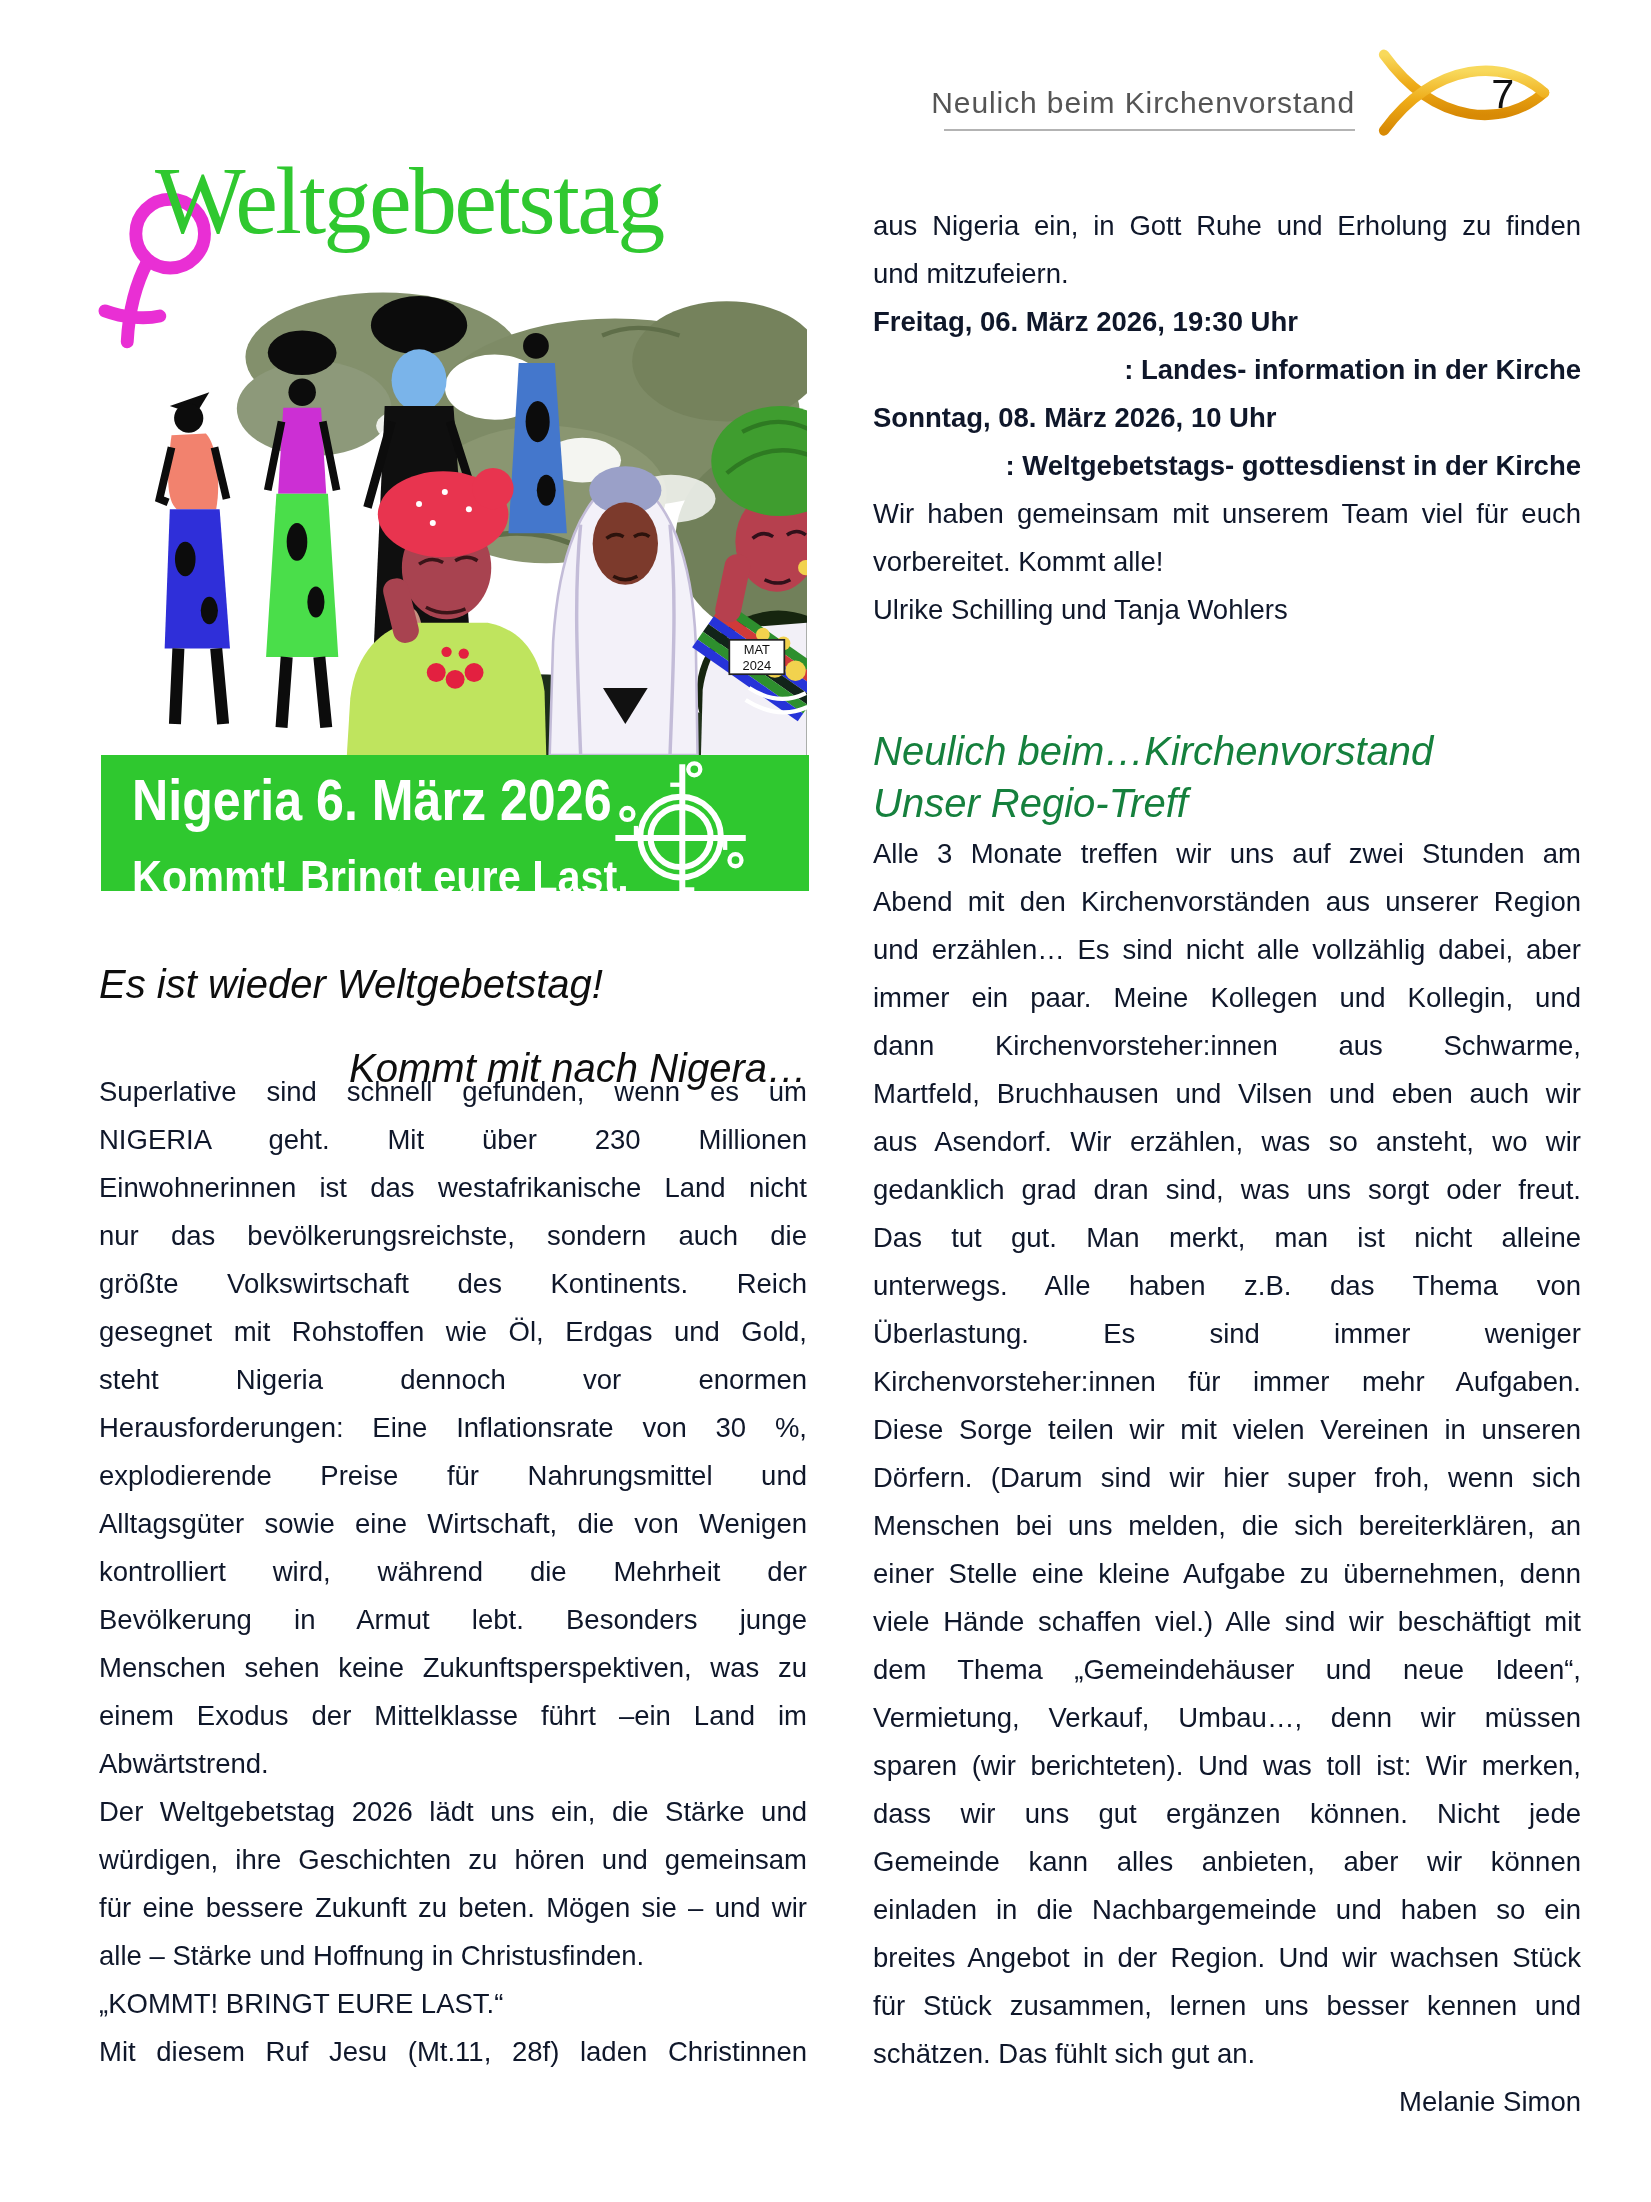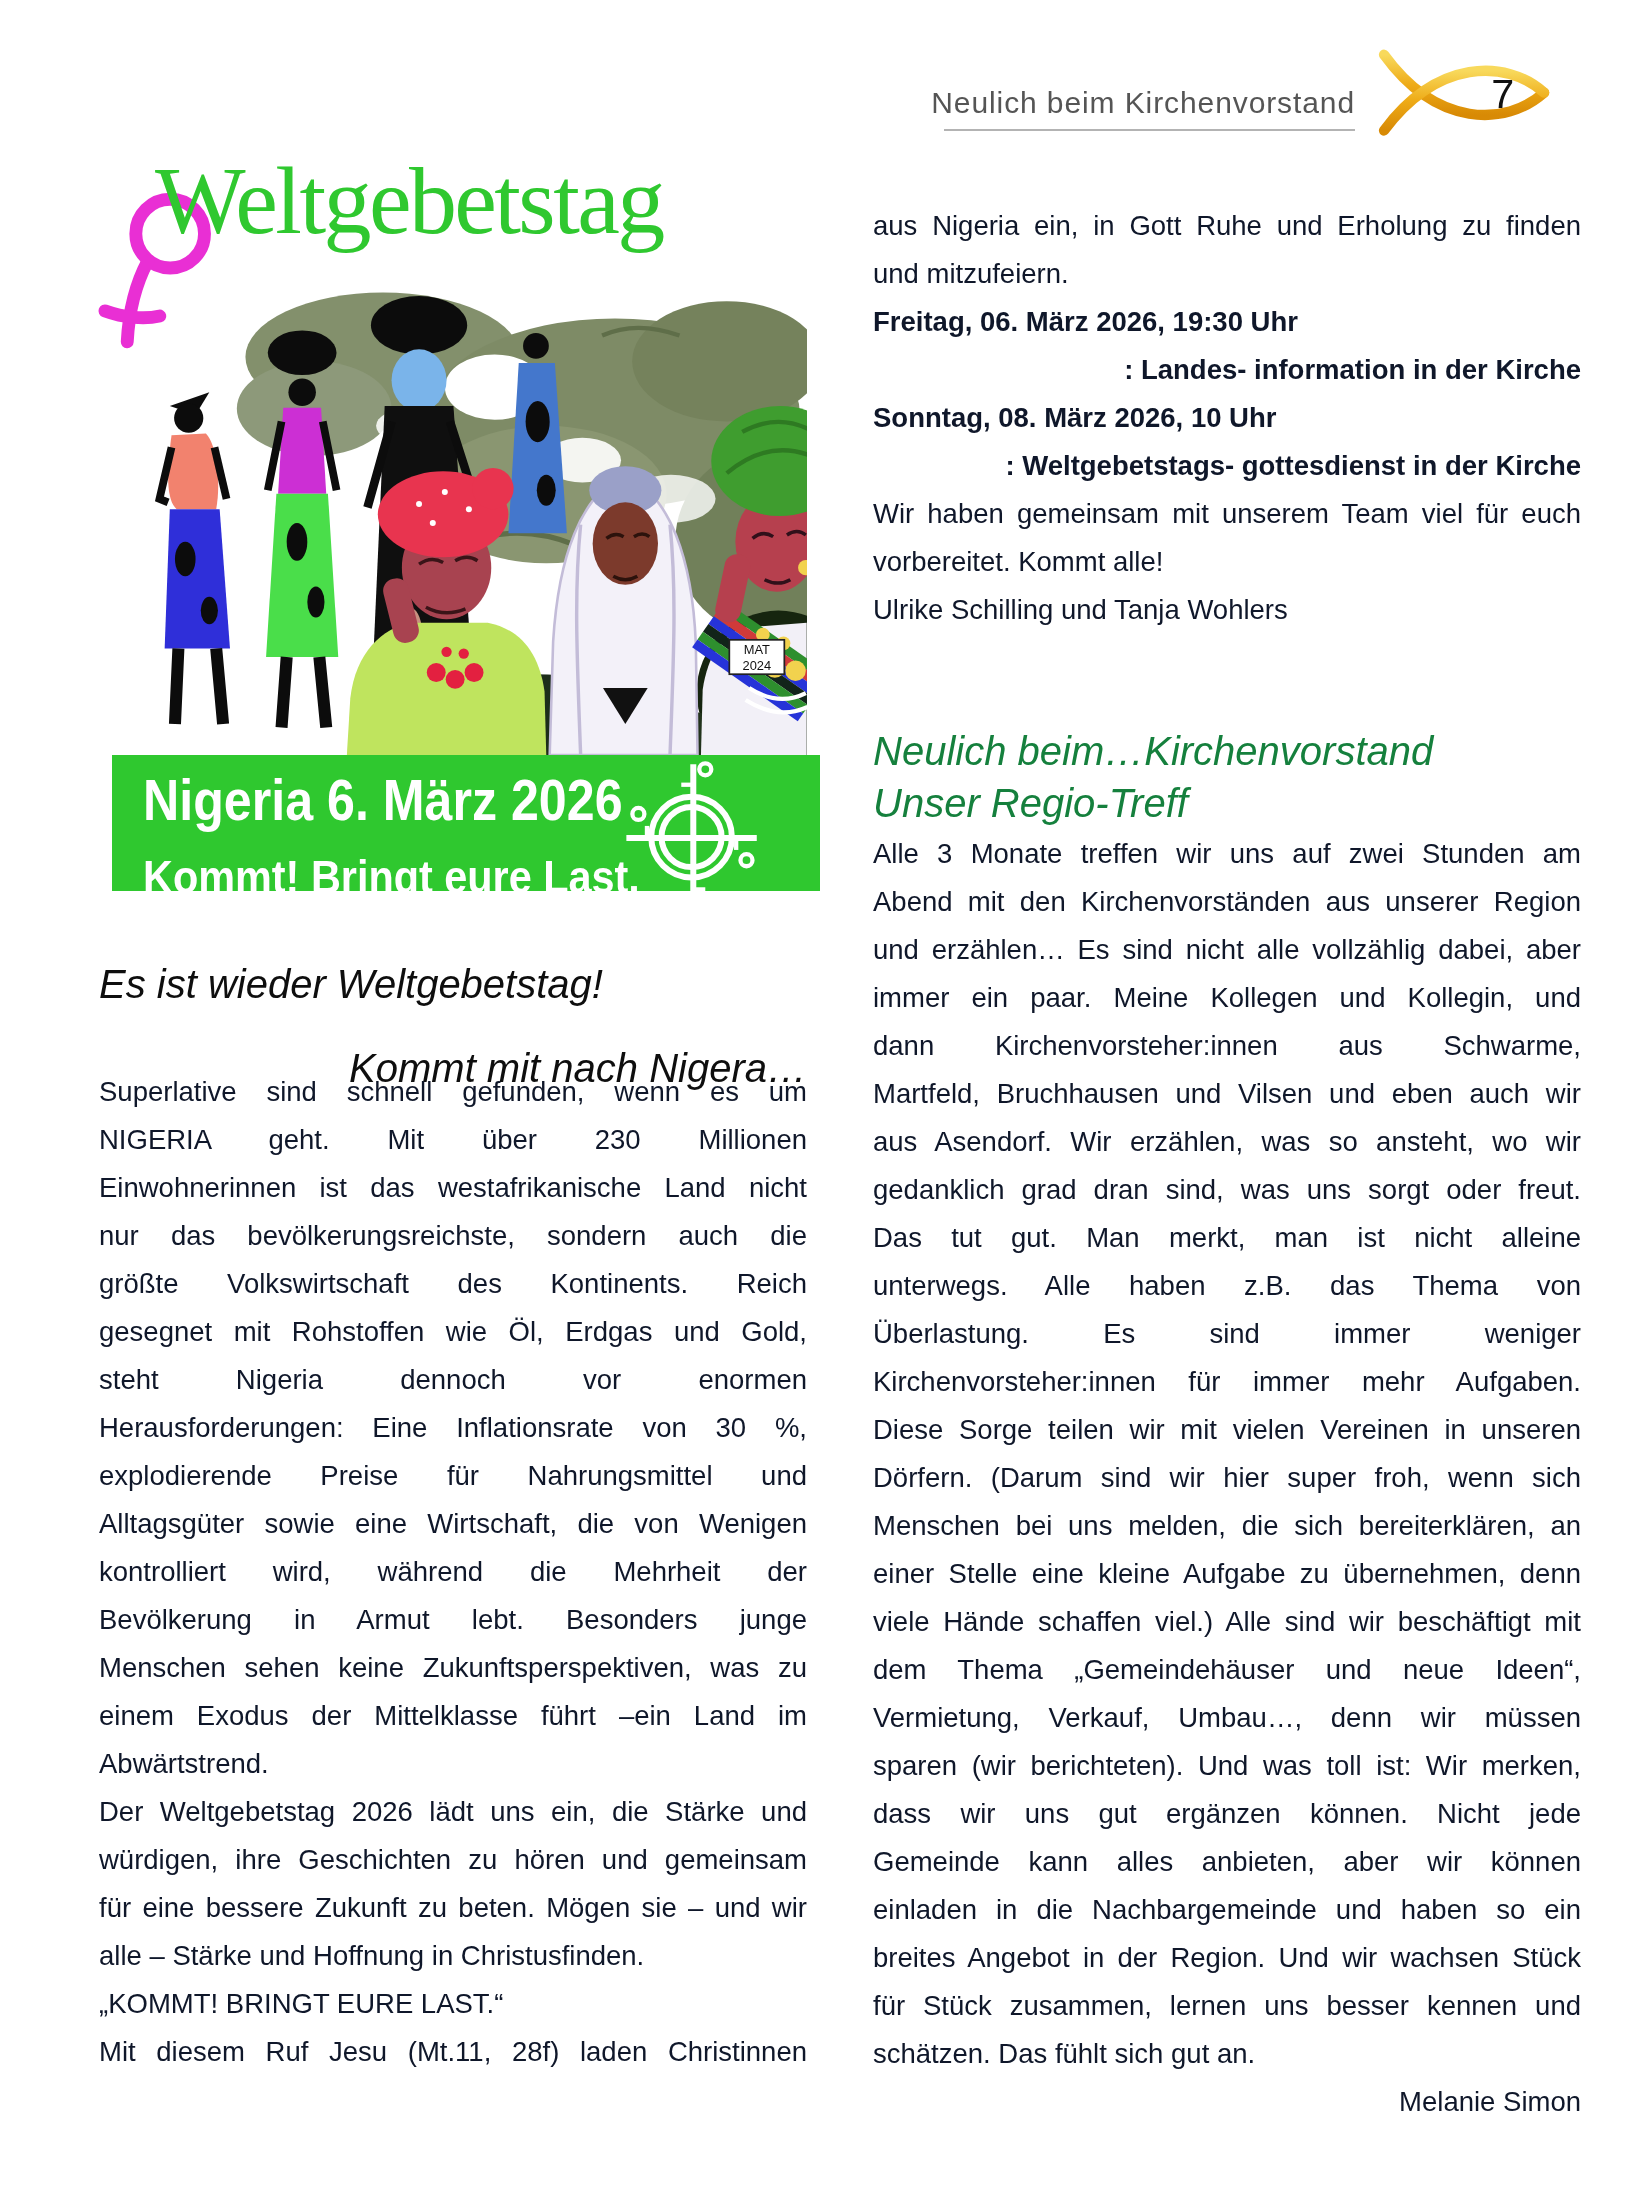--- a/index.html
+++ b/index.html
@@ -14,21 +14,21 @@
 
   
   .venus{position:absolute;left:91px;top:189px;width:142px;height:176px;}
   .main-title{position:absolute;left:155px;top:145px;width:680px;
               font-family:"Liberation Serif","DejaVu Serif",serif;
               font-size:96px;letter-spacing:-2.6px;color:#2fc82f;white-space:nowrap;}
 
   .illustration{position:absolute;left:99px;top:284px;width:708px;height:471px;}
 
   
-  .banner{position:absolute;left:112px;top:755px;width:708px;height:136px;background:#2fc82f;}
+  .banner{position:absolute;left:101px;top:755px;width:708px;height:136px;background:#2fc82f;}
   .banner-l1{position:absolute;left:31px;top:12px;font-size:57px;font-weight:bold;color:#ffffff;
              transform:scaleX(0.88);transform-origin:left top;white-space:nowrap;}
   .banner-l2{position:absolute;left:31px;top:95px;font-size:46px;font-weight:bold;color:#ffffff;
              transform:scaleX(0.9);transform-origin:left top;white-space:nowrap;}
   .wdp-logo{position:absolute;left:509px;top:4.3px;width:142px;height:157px;}
 
   
   .intro-heading{position:absolute;left:99px;top:958px;width:708px;font-style:italic;
                  font-size:40px;line-height:52px;color:#0e0e0e;}
   .intro-heading .h2{text-align:right;margin-top:32px;}

